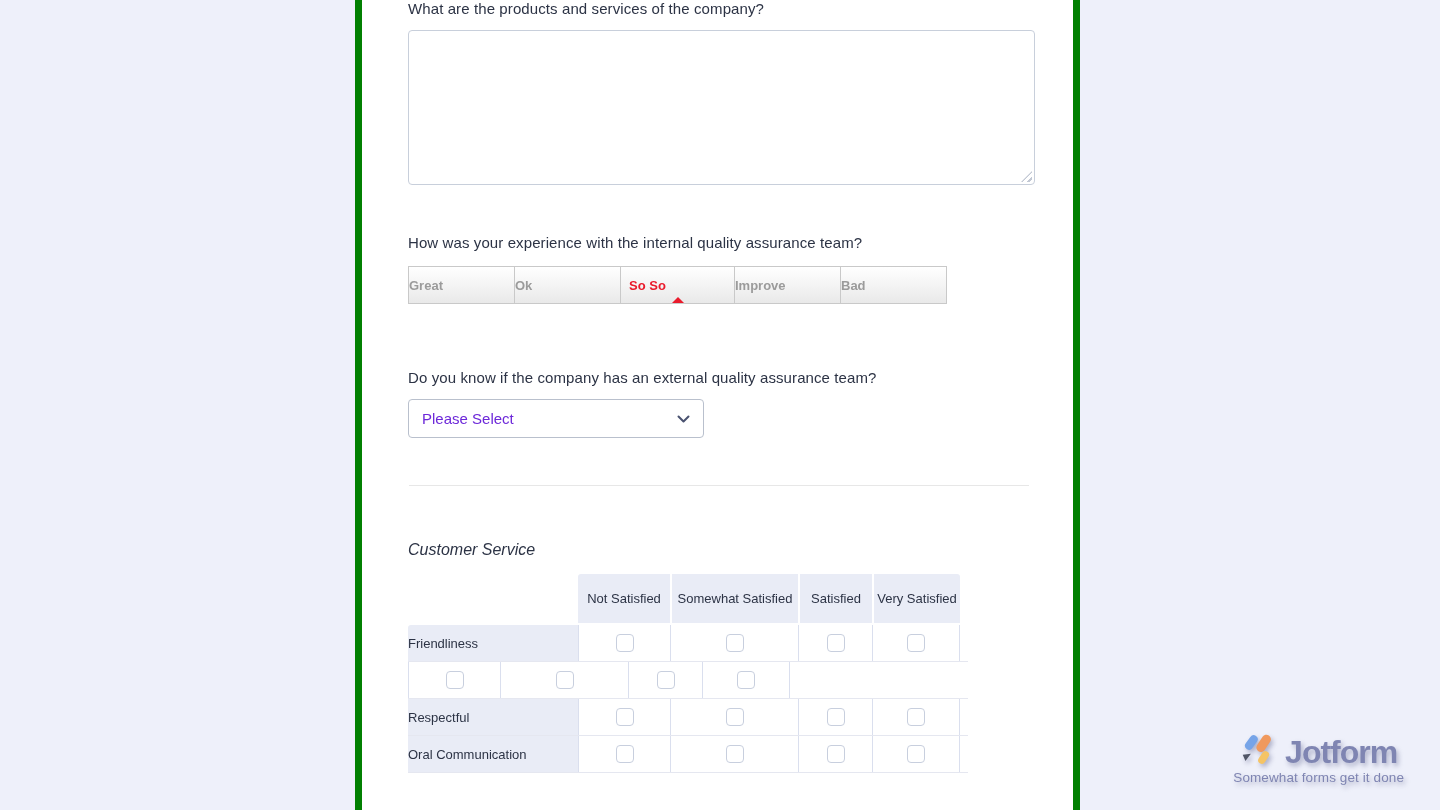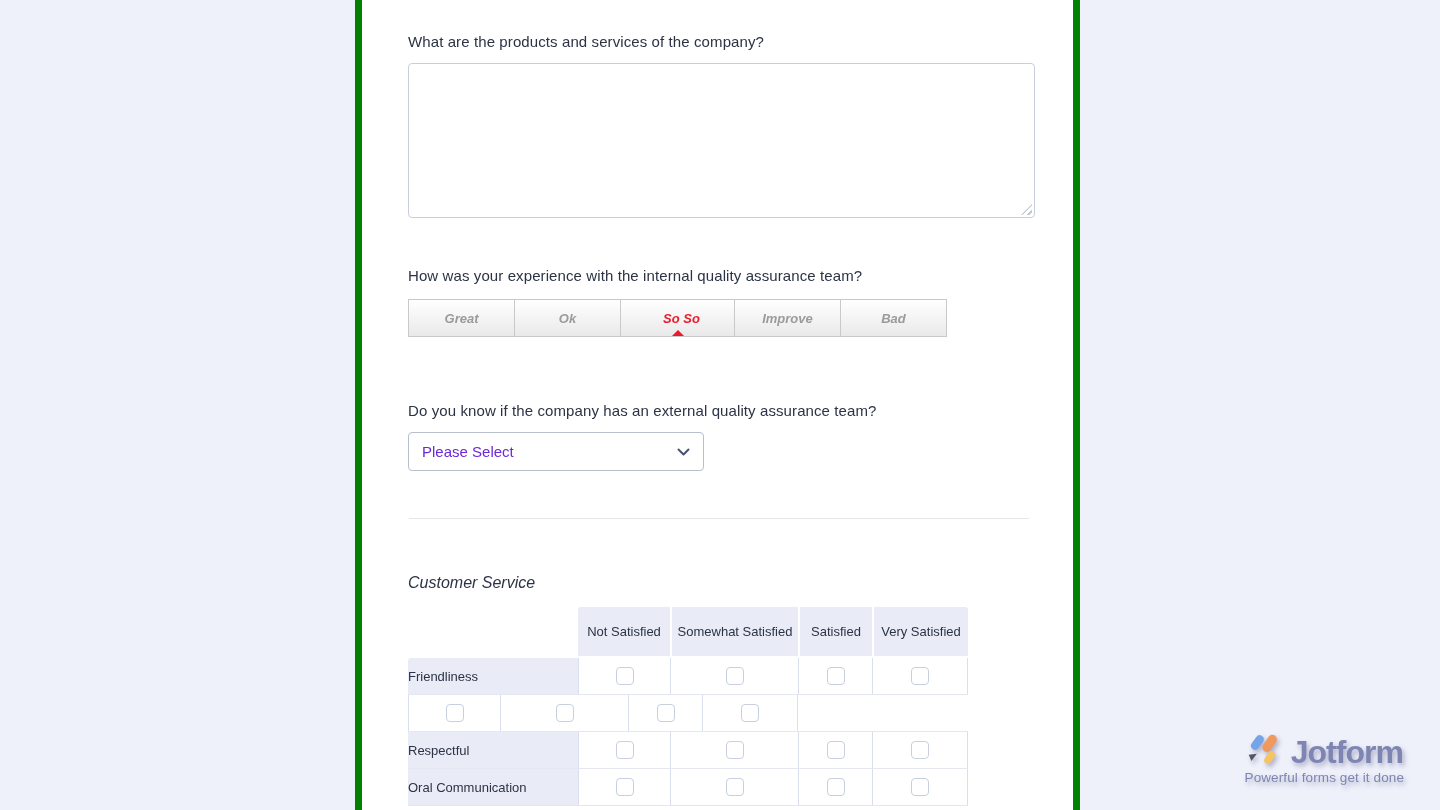--- a/index.html
+++ b/index.html
@@ -25,21 +25,21 @@
   }
   .content{padding:0 45px 0 46px;}
 
   .q-label{
     display:block;
     font-size:15px;font-weight:500;color:var(--ink);
     letter-spacing:.1px;
   }
 
   
-  .sec-products{margin-top:33px;}
+  .sec-products{}
   .textarea-wrap{position:relative;margin-top:13px;width:627px;}
   .q-textarea{
     display:block;width:100%;height:155px;
     border:1px solid #c8cfdb;border-radius:4px;
     background:#fff;resize:none;outline:none;
     padding:10px 12px;font:14px "Liberation Sans",sans-serif;color:var(--ink);
   }
   .resize-grip{
     position:absolute;right:3px;bottom:3px;width:11px;height:11px;
     background:repeating-linear-gradient(135deg,transparent 0 3px,#c2c8d4 3px 4.5px);
@@ -48,24 +48,23 @@
 
   
   .sec-scale{margin-top:49px;}
   .scale{
     margin-top:15px;display:flex;width:539px;height:38px;
     border:1px solid #c9c9c9;
     background:linear-gradient(180deg,#ffffff 0%,#e9e9e9 100%);
   }
   .scale-opt{
     flex:1;position:relative;
-    display:flex;align-items:center;justify-content:center;
+    display:flex;align-items:center;
     font-size:13px;font-weight:700;color:#9b9b9b;
     cursor:pointer;
-    font-style:italic;
   }
   .scale-opt + .scale-opt{border-left:1px solid #c9c9c9;}
   .scale-opt.selected{color:var(--accent-red);padding-left:8px;}
   .tri{
     position:absolute;bottom:0;left:50%;transform:translateX(-50%);
     width:0;height:0;
     border-left:6px solid transparent;border-right:6px solid transparent;
     border-bottom:6px solid var(--accent-red);
   }
 
@@ -92,21 +91,21 @@
   .m-head{display:flex;height:49px;margin-bottom:2px;}
   .m-corner{width:170px;flex:none;}
   .m-hcell{
     flex:none;background:var(--matrix-bg);
     display:flex;align-items:center;justify-content:center;
     text-align:center;line-height:1.35;
   }
   .m-hcell + .m-hcell{border-left:2px solid #ffffff;}
   .m-hcell.first{border-top-left-radius:3px;}
   .m-hcell.last{border-top-right-radius:3px;}
-  .c1{width:92px;} .c2{width:128px;} .c3{width:74px;} .c4{width:96px;}
+  .c1{width:92px;} .c2{width:128px;} .c3{width:74px;} .c4{width:88px;}
   .m-row{display:flex;height:37px;border-bottom:1px solid #e5e7f0;}
   .m-row.first .m-label{border-top-left-radius:3px;}
   .m-label{
     width:170px;flex:none;background:var(--matrix-bg);
     display:flex;align-items:center;padding-left:0;
   }
   .m-cell{
     flex:none;display:flex;align-items:center;justify-content:center;
     border-left:1px solid #dadfee;
   }
@@ -258,14 +257,14 @@
 <div class="watermark">
   <div class="wm-row">
     <svg class="wm-icon" viewBox="0 0 44 44">
       <line x1="10" y1="15" x2="15" y2="8" stroke="#76a4e8" stroke-width="9" stroke-linecap="round"></line>
       <line x1="23" y1="17" x2="29" y2="8" stroke="#f0995e" stroke-width="10" stroke-linecap="round"></line>
       <line x1="24" y1="31" x2="28" y2="25" stroke="#f5c465" stroke-width="8" stroke-linecap="round"></line>
       <path d="M3 25 L12 24 L6 32 Z" fill="#515666"></path>
     </svg>
     <span class="wm-brand">Jotform</span>
   </div>
-  <div class="wm-tagline">Powerful forms get it done</div>
+  <div class="wm-tagline">Somewhat forms get it done</div>
 </div>
 
 </body></html>

